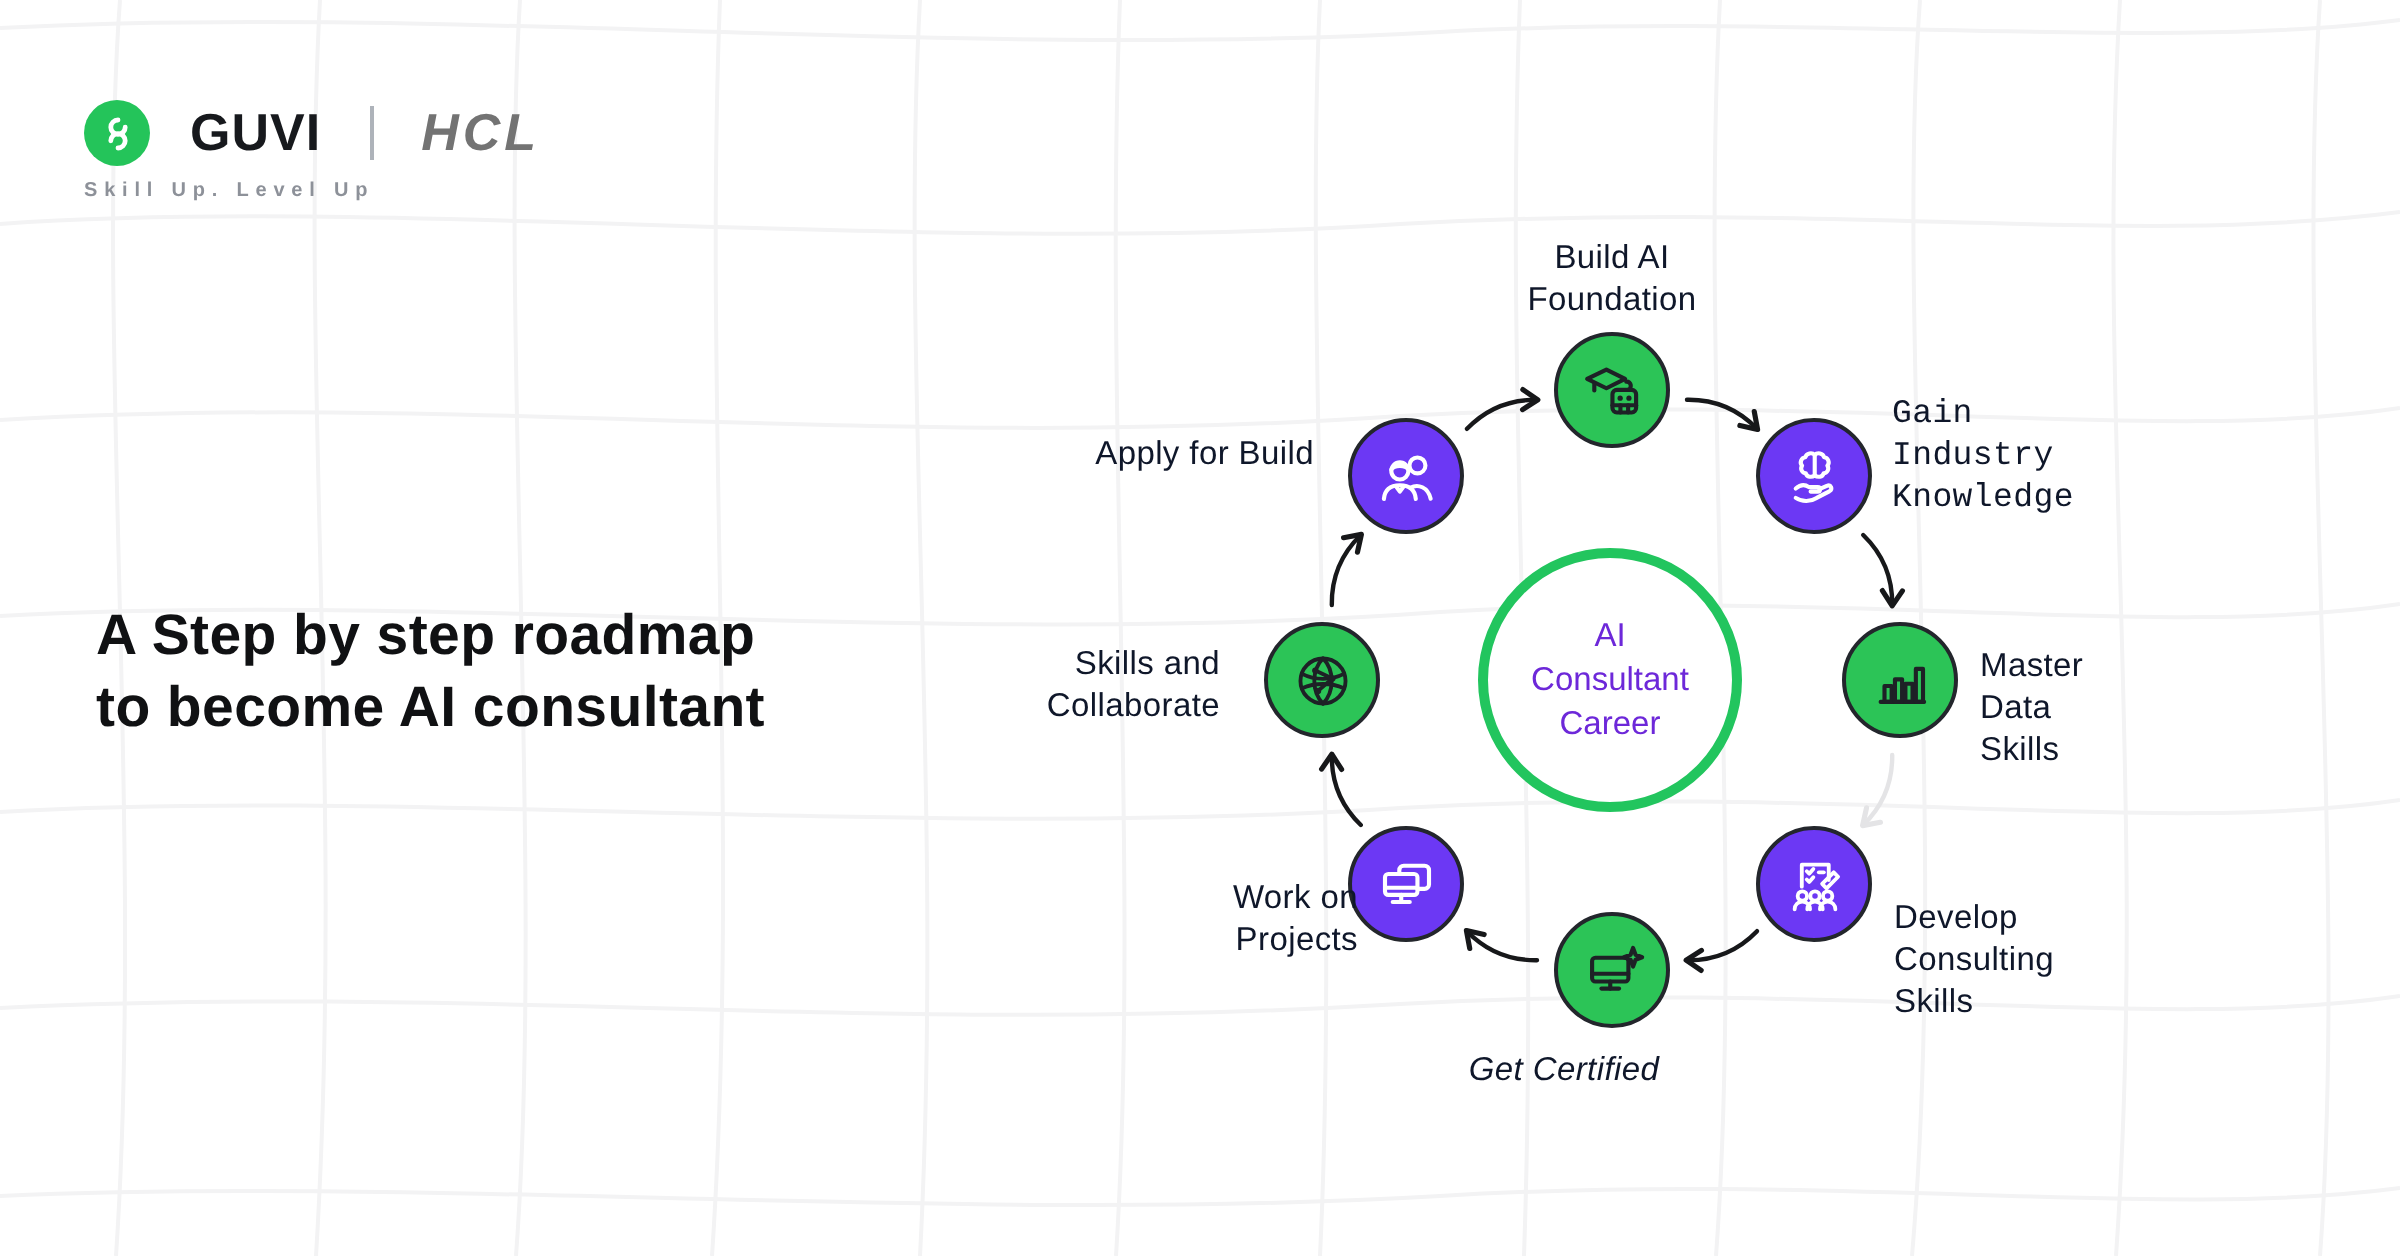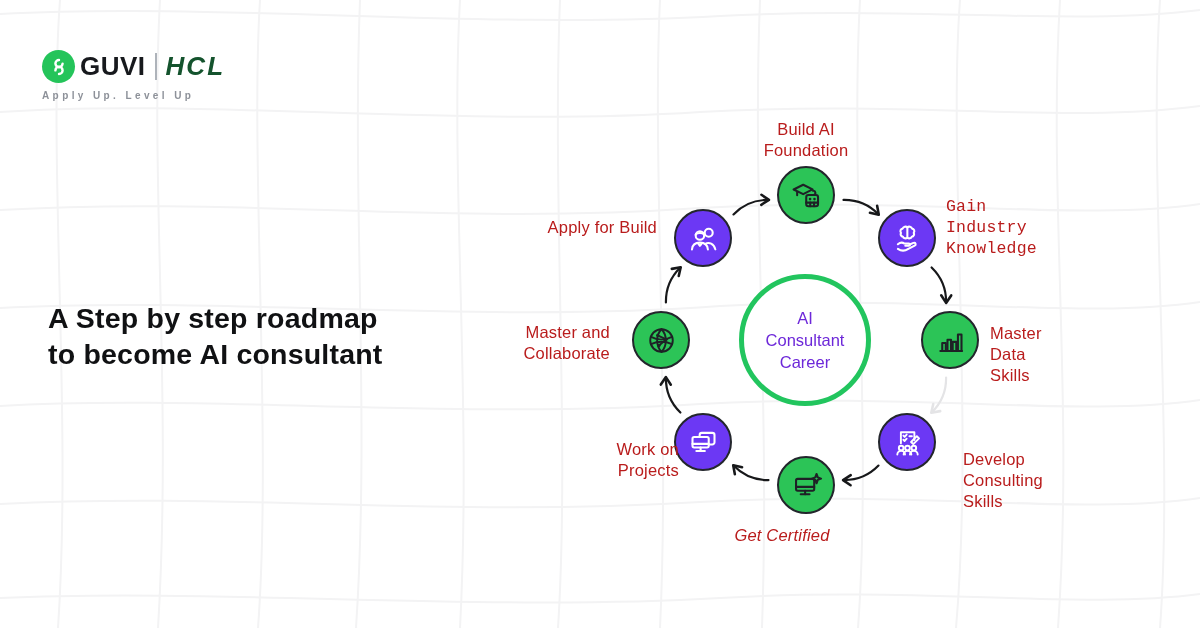--- a/index.html
+++ b/index.html
@@ -4,21 +4,21 @@
 <style>
   html,body{margin:0;padding:0;}
   body{
     width:1200px;height:628px;position:relative;overflow:hidden;
     background:#ffffff;font-family:"Liberation Sans", sans-serif;
   }
   .bg-grid{position:absolute;left:0;top:0;z-index:0;}
 
   
   .brand{position:absolute;left:42px;top:50px;z-index:3;}
-  .brand-row{display:flex;align-items:center;gap:5px;}
+  .brand-row{display:flex;align-items:center;gap:20px;}
   .guvi-mark{width:33px;height:33px;border-radius:50%;display:flex;align-items:center;justify-content:center;}
   .guvi-mark svg{width:24px;height:24px;}
   .guvi-text{font-size:26px;font-weight:800;color:#17191d;letter-spacing:0.5px;}
   .brand-divider{width:2px;height:27px;background:#aeb3ba;margin:0 4px;}
   .hcl-text{font-size:26px;font-weight:800;font-style:italic;letter-spacing:2px;}
   .tagline{margin-top:7px;font-size:10px;font-weight:600;letter-spacing:3.4px;color:#8d9199;}
 
   
   .page-title{
     position:absolute;left:48px;top:301px;z-index:3;
@@ -35,27 +35,27 @@
     font-size:16.5px;color:#6d28d9;line-height:1.35;white-space:pre-line;z-index:2;
     box-sizing:border-box;
   }
   .node{
     position:absolute;width:58px;height:58px;border-radius:50%;
     border:2.5px solid #23262c;box-sizing:border-box;
     display:flex;align-items:center;justify-content:center;z-index:2;
   }
   .node svg{width:33px;height:33px;display:block;}
   .step-label{
-    position:absolute;z-index:2;font-size:16.5px;color:#b91c1c;
+    position:absolute;z-index:2;font-size:16.5px;color:#0f172a;
     line-height:1.27;white-space:pre-line;letter-spacing:0.2px;
   }
   .lbl-0{left:726px;top:119px;width:160px;text-align:center;}
   .lbl-1{left:946px;top:197px;text-align:left;font-family:Liberation Mono, monospace;}
   .lbl-2{left:990px;top:323px;text-align:left;}
-  .lbl-3{left:947px;top:449px;text-align:left;margin-left:16px;}
+  .lbl-3{left:947px;top:449px;text-align:left;}
   .lbl-4{left:702px;top:525px;width:160px;text-align:center;font-style:italic;}
   .lbl-5{left:549px;top:439px;width:130px;text-align:right;}
   .lbl-6{left:478px;top:322px;width:132px;text-align:right;}
   .lbl-7{left:505px;top:217px;width:152px;text-align:right;}
   .arrows{position:absolute;left:0;top:0;z-index:1;}
 </style>
 </head>
 <body>
 
 <svg class="bg-grid" width="1200" height="628" viewBox="0 0 1200 628">
@@ -85,23 +85,23 @@
 <div class="brand">
   <div class="brand-row">
     <div class="guvi-mark" style="background: rgb(36, 196, 90);">
       <svg viewBox="0 0 24 24" fill="none" stroke="#ffffff" stroke-width="2.4" stroke-linecap="round">
         <path d="M15.6,8.6 A3.6,3.6 0 1 1 12,5"></path>
         <path d="M8.4,15.4 A3.6,3.6 0 1 1 12,19"></path>
       </svg>
     </div>
     <div class="guvi-text">GUVI</div>
     <div class="brand-divider"></div>
-    <div class="hcl-text" style="color: #14532d;">HCL</div>
-  </div>
-  <div class="tagline">Apply Up. Level Up</div>
+    <div class="hcl-text" style="color: #737373;">HCL</div>
+  </div>
+  <div class="tagline">Skill Up. Level Up</div>
 </div>
 
 <div class="page-title">A Step by step roadmap
 to become AI consultant</div>
 
 <svg class="arrows" width="1200" height="628" viewBox="0 0 1200 628">
   <defs>
     <marker id="ah" viewBox="0 0 10 10" refX="6.5" refY="5" markerWidth="6.5" markerHeight="6.5" orient="auto">
       <path d="M1.5,1.5 L6.8,5 L1.5,8.5" fill="none" stroke="#17181a" stroke-width="1.8" stroke-linecap="round" stroke-linejoin="round"></path>
     </marker>
@@ -214,21 +214,21 @@
       <path d="M12,3.8 C7.8,8 7.8,16 12,20.2"></path>
       <path d="M12,3.8 C16.2,8 16.2,16 12,20.2"></path>
       <path d="M4.4,9.4 C9,11.8 15,11.8 19.6,9.4"></path>
       <path d="M4.4,14.6 C9,12.6 15,12.6 19.6,14.6"></path>
       <path d="M9.2,8.2 L15.4,11.1 L10.2,15.6"></path>
       <circle cx="9.2" cy="8.2" r="1.15" fill="currentColor" stroke="none"></circle>
       <circle cx="15.4" cy="11.1" r="1.15" fill="currentColor" stroke="none"></circle>
       <circle cx="10.2" cy="15.6" r="1.15" fill="currentColor" stroke="none"></circle>
     </svg>
   </div>
-  <div class="step-label lbl-6">Master and
+  <div class="step-label lbl-6">Skills and
 Collaborate</div>
 
   <div class="node" style="left: 674px; top: 209px; background: rgb(108, 56, 244); border-color: rgb(35, 38, 44); color: rgb(255, 255, 255);">
     <svg viewBox="0 0 24 24" fill="none" stroke="currentColor" stroke-width="1.5" stroke-linecap="round" stroke-linejoin="round">
       <circle cx="15.8" cy="7.8" r="2.9"></circle>
       <path d="M13.2,15.9 C16,14.4 19.6,15.6 20.6,19.9"></path>
       <circle cx="9.4" cy="9.8" r="3.1"></circle>
       <path d="M6.3,9.3 C7.2,7.5 11.6,7.5 12.5,9.3"></path>
       <path d="M3.6,20 C3.9,16.4 6.3,15 9.4,15 C12.5,15 14.9,16.4 15.2,20"></path>
       <path d="M7.9,15.3 L9.4,17.3 L10.9,15.3"></path>

